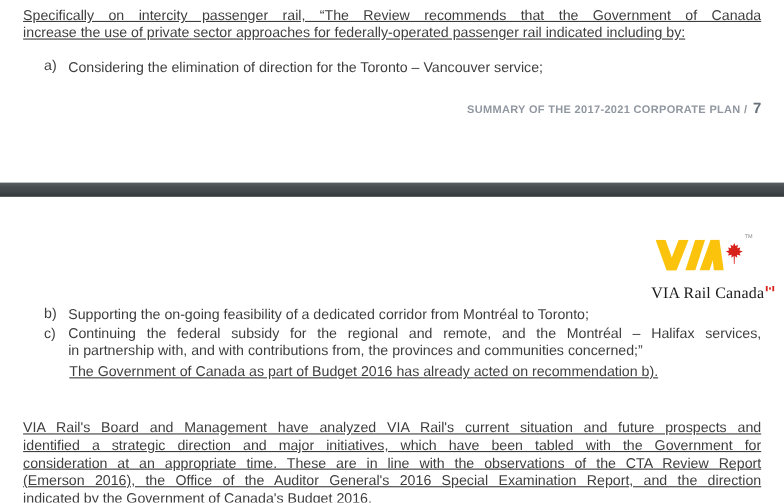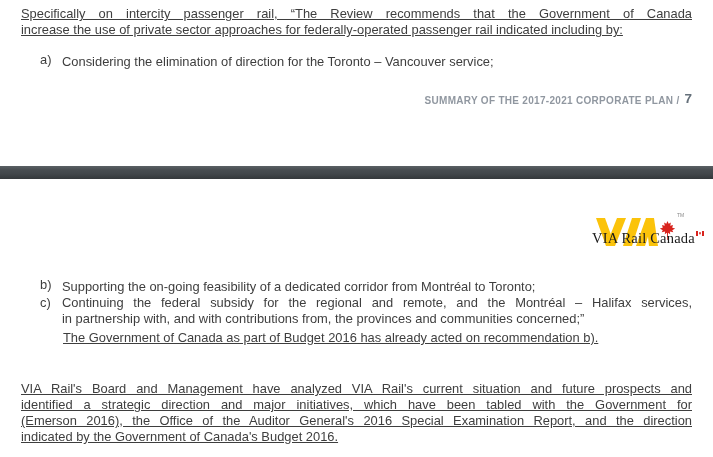--- a/index.html
+++ b/index.html
@@ -29,21 +29,21 @@
   .footer{
     position:absolute;top:91px;right:21px;display:flex;align-items:flex-end;
   }
   .flabel{font-size:10px;font-weight:bold;letter-spacing:.3px;color:#9097a0;}
   .fnum{font-size:13.5px;font-weight:bold;color:#65707a;margin-left:5px;}
   
   .logo{position:absolute;left:596px;top:35px;width:115px;height:45px;}
   .via-letters{position:absolute;left:0;top:4px;}
   .leaf{position:absolute;left:63px;top:3px;}
   .tm{position:absolute;left:81px;top:-2px;font-size:5px;color:#8a8a8a;letter-spacing:0;}
-  .wordmark-row{position:absolute;left:-4px;top:16px;display:flex;align-items:flex-start;}
+  .wordmark-row{position:absolute;left:-4px;top:45px;display:flex;align-items:flex-start;}
   .wordmark{
     font-family:"Liberation Serif",serif;font-size:14.5px;color:#1a1a1a;
     letter-spacing:.2px;white-space:nowrap;
   }
   .miniflag{margin-left:1px;margin-top:1px;}
 </style>
 </head>
 <body>
 
 <div class="screen">
@@ -116,19 +116,20 @@
       </div>
     </div>
 
     <div class="para p1">
       <div class="tline">The Government of Canada as part of Budget 2016 has already acted on recommendation b).</div>
     </div>
 
     <div class="para p2">
       <div class="tline just">VIA Rail's Board and Management have analyzed VIA Rail's current situation and future prospects and</div>
       <div class="tline just">identified a strategic direction and major initiatives, which have been tabled with the Government for</div>
+      <div class="tline just">consideration at an appropriate time. These are in line with the observations of the CTA Review Report</div>
       <div class="tline just">(Emerson 2016), the Office of the Auditor General's 2016 Special Examination Report, and the direction</div>
       <div class="tline">indicated by the Government of Canada's Budget 2016.</div>
     </div>
 
   </section>
 
 </div>
 
 </body></html>

